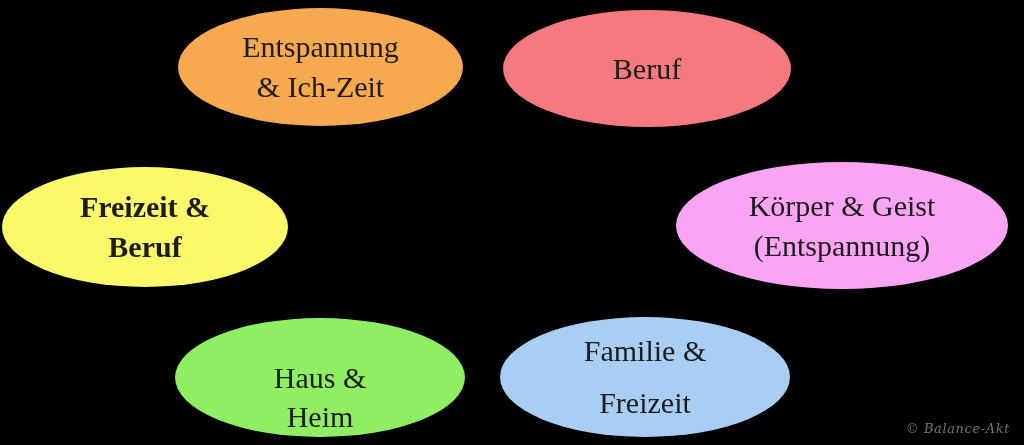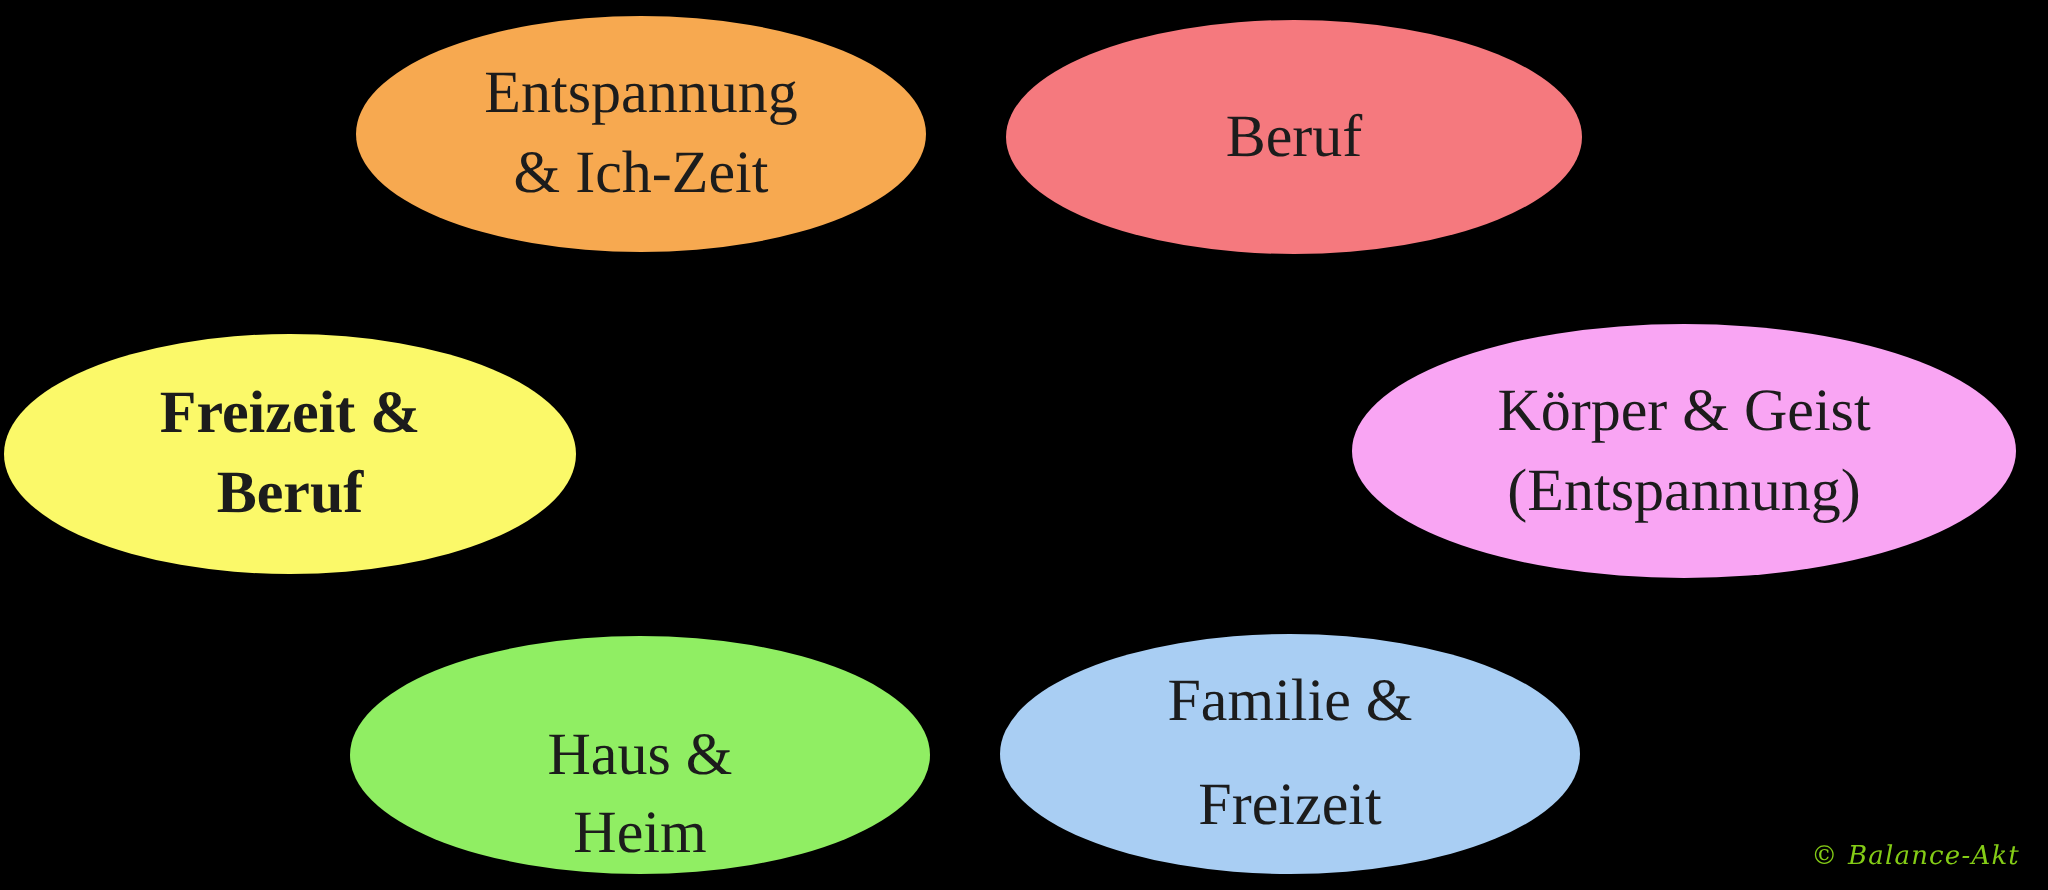--- a/index.html
+++ b/index.html
@@ -31,21 +31,21 @@
   .e-entspannung { left: 178px; top: 8px;   width: 285px; height: 118px; }
   .e-beruf       { left: 503px; top: 10px;  width: 288px; height: 117px; }
   .e-freizeit    { left: 2px;   top: 167px; width: 286px; height: 120px; font-weight: bold; }
   .e-koerper     { left: 676px; top: 162px; width: 332px; height: 127px; }
   .e-haus        { left: 175px; top: 318px; width: 290px; height: 119px; justify-content: flex-end; }
   .e-familie     { left: 500px; top: 317px; width: 290px; height: 120px; gap: 12px; }
   .watermark {
     position: absolute;
     right: 14px;
     bottom: 9px;
-    color: #84cc16;
+    color: #737373;
     font-size: 13px;
     font-style: italic;
     letter-spacing: 0.6px;
     font-family: "DejaVu Serif", serif;
   }
 </style>
 </head>
 <body>
 
 <div class="canvas">

